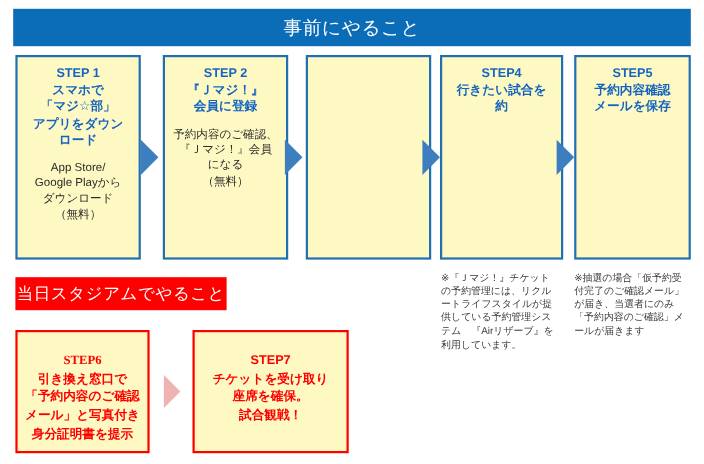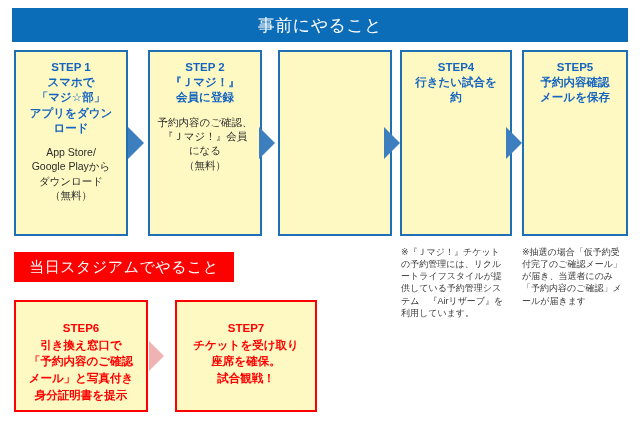--- a/index.html
+++ b/index.html
@@ -31,21 +31,21 @@
     left: 12px;
     top: 8px;
     width: 616px;
     height: 34px;
     background: #0b6cb7;
     font-size: 17px;
   }
   .banner-red {
     left: 14px;
     top: 252px;
-    width: 220px;
+    width: 192px;
     height: 30px;
     background: #fd0000;
     font-size: 15px;
   }
 
   
   .step-box {
     position: absolute;
     box-sizing: border-box;
     background: #fef9c3;
@@ -105,21 +105,21 @@
   }
   .fn1 { left: 401px; top: 246px; width: 104px; }
   .fn2 { left: 522px; top: 246px; width: 106px; }
 
   
   .step-box.red {
     border: 2px solid #fd0000;
     top: 300px;
     height: 112px;
   }
-  .sb6 { left: 14px;  width: 134px; }
+  .sb6 { left: 14px;  width: 122px; font-family: Liberation Serif, serif; }
   .sb7 { left: 175px; width: 142px; }
 
   .step-box.red .step-title {
     color: #fd0000;
     font-size: 11.5px;
     line-height: 1.45;
     margin-bottom: 0;
     margin-top: 10px;
   }
 

